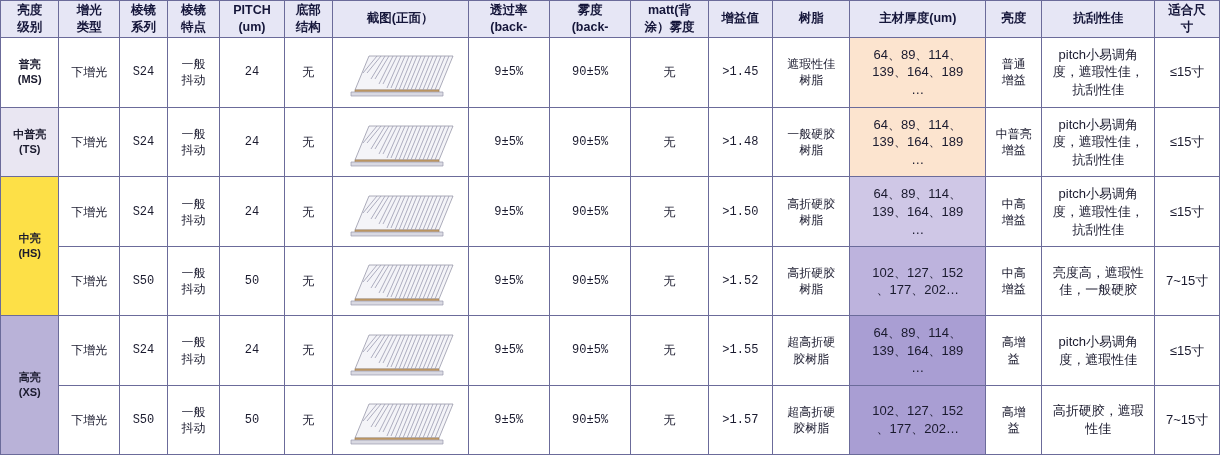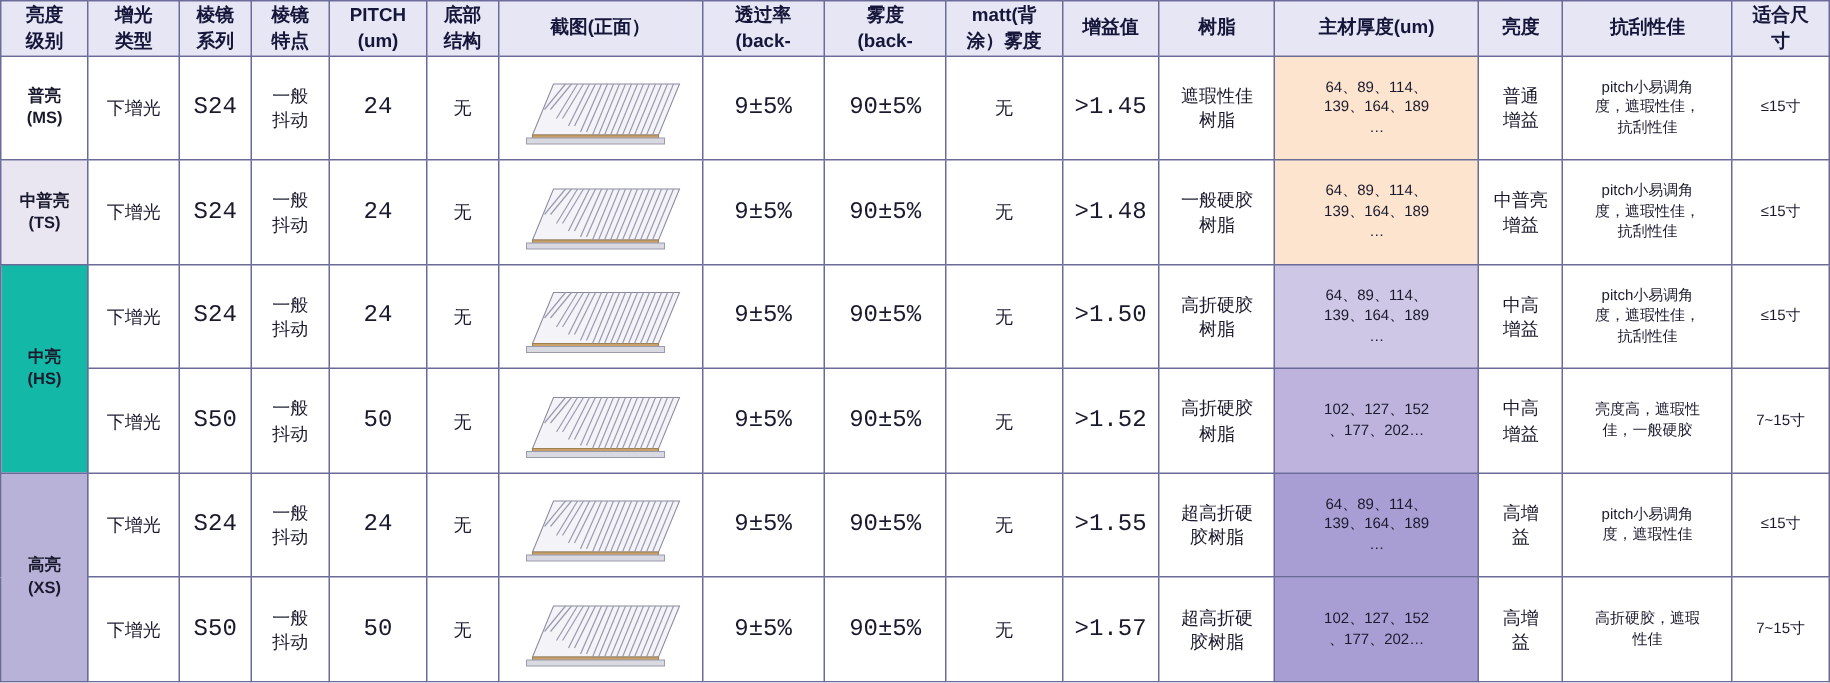--- a/index.html
+++ b/index.html
@@ -27,28 +27,28 @@
   }
   thead th{
     background:#e6e6f5;
     font-weight:bold;
     font-size:12.5px;
     color:#15163a;
   }
   .lbl{font-weight:bold;font-size:11px;}
   .cell-ms{background:#ffffff;}
   .cell-ts{background:#e9e6f2;}
-  .cell-hs{background:#14b8a6;}
+  .cell-hs{background:#fde047;}
   .cell-xs{background:#b9b2d8;margin-left:29px;}
   .thick-a{background:#fce4cf;color:#1a1a2e;}
   .thick-b{background:#cfc7e6;}
   .thick-c{background:#bdb3dd;}
   .thick-d{background:#a99ed3;}
-  .small{font-size:10px;}
-  .mono{font-family:"Liberation Mono","DejaVu Sans Mono",monospace;font-size:16px;}
+  .small{font-size:13px;}
+  .mono{font-family:"Liberation Mono","DejaVu Sans Mono",monospace;font-size:12px;}
   .prism{
     display:block;
     margin:0 auto;
   }
   .multiline{white-space:pre-line;}
   col.c0{width:56px}col.c1{width:58px}col.c2{width:46px}col.c3{width:50px}
   col.c4{width:62px}col.c5{width:46px}col.c6{width:130px}col.c7{width:78px}
   col.c8{width:78px}col.c9{width:74px}col.c10{width:62px}col.c11{width:74px}
   col.c12{width:130px}col.c13{width:54px}col.c14{width:108px}col.c15{width:62px}
 </style>

